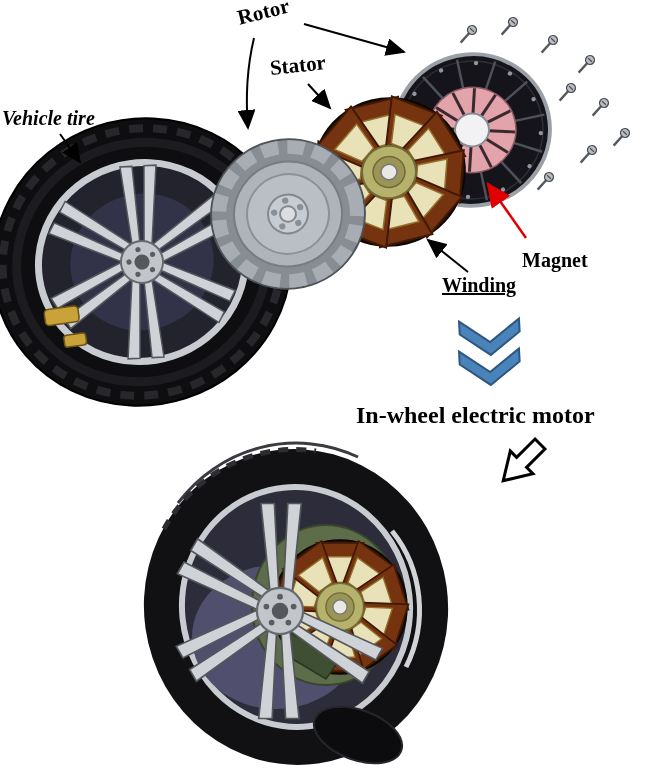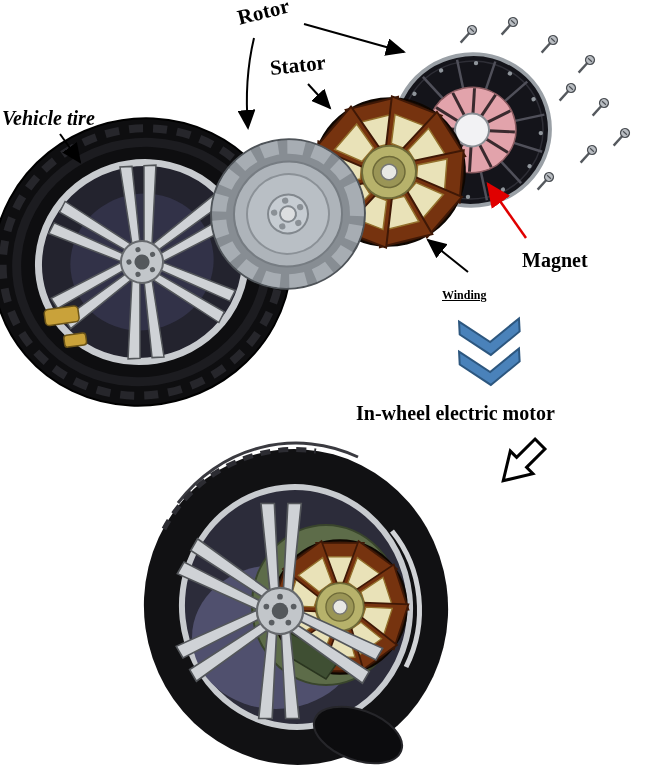--- a/index.html
+++ b/index.html
@@ -15,22 +15,22 @@
     position:absolute;
     font-weight:bold;
     color:#000;
     white-space:nowrap;
     transform-origin:left center;
   }
   .lbl-rotor{left:238px;top:6px;font-size:21px;transform:rotate(-14deg);}
   .lbl-stator{left:270px;top:56px;font-size:21px;transform:rotate(-6deg);}
   .lbl-tire{left:2px;top:107px;font-size:20px;font-style:italic;}
   .lbl-magnet{left:522px;top:226px;font-size:20px;margin-top:23px;}
-  .lbl-winding{left:442px;top:288px;font-size:12px;text-decoration:underline;}
-  .lbl-inwheel{left:356px;top:402px;font-size:20px;}
+  .lbl-winding{left:442px;top:274px;font-size:20px;text-decoration:underline;}
+  .lbl-inwheel{left:356px;top:402px;font-size:24px;}
 </style>
 </head>
 <body>
 
 <div id="stage">
 
   <svg id="art" width="647" height="777" viewBox="0 0 647 777">
     <defs>
       <marker id="ah" markerWidth="11" markerHeight="9" refX="9" refY="4.5" orient="auto">
         <path d="M0,0 L10,4.5 L0,9 Z" fill="#000"></path>

